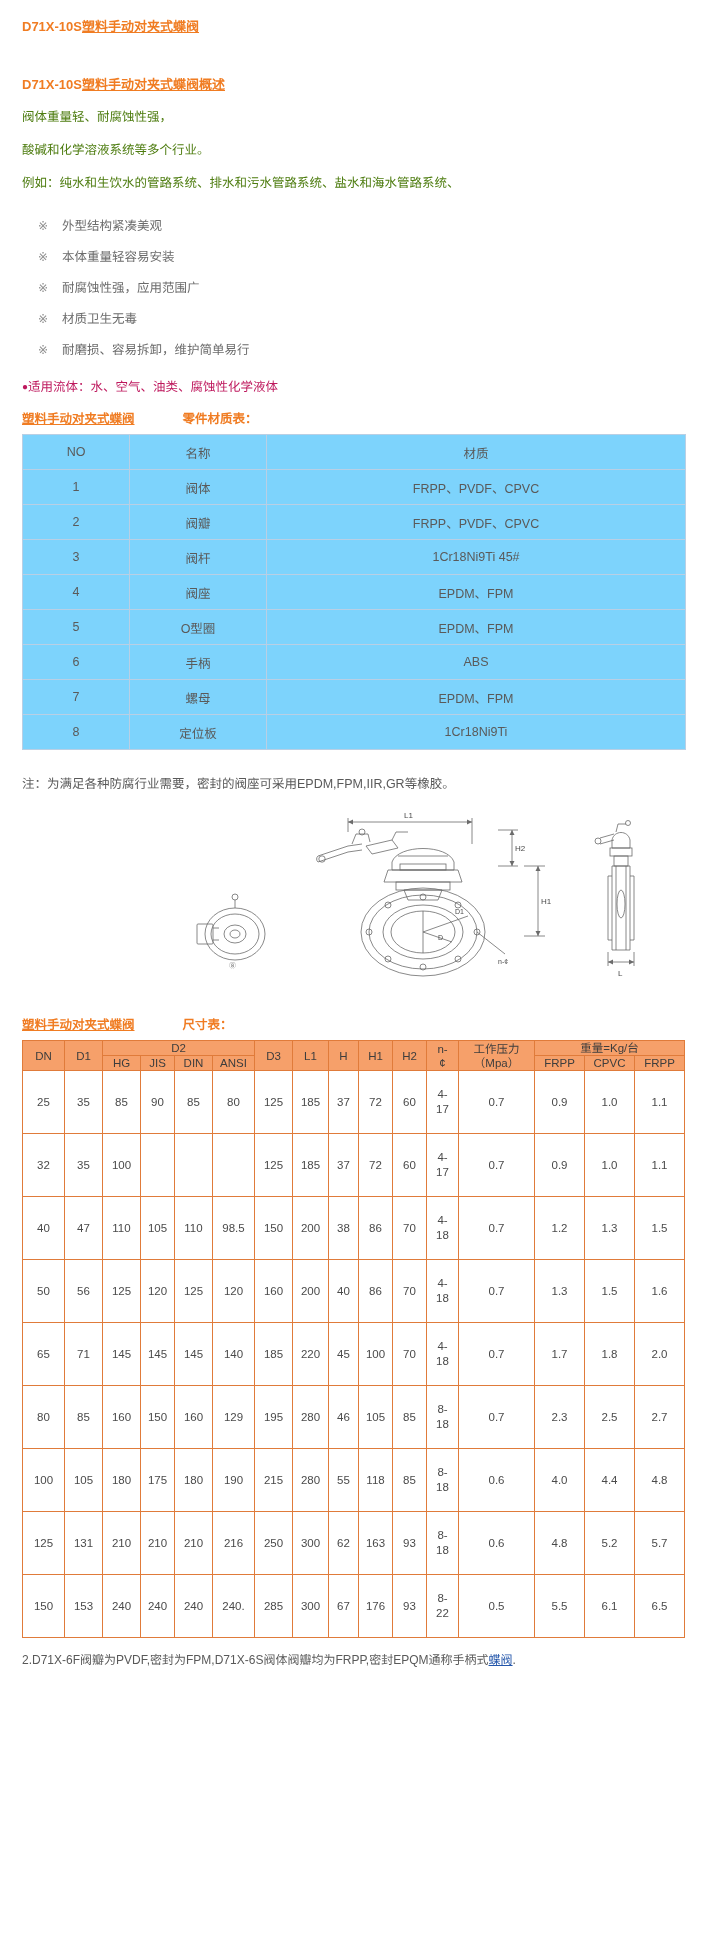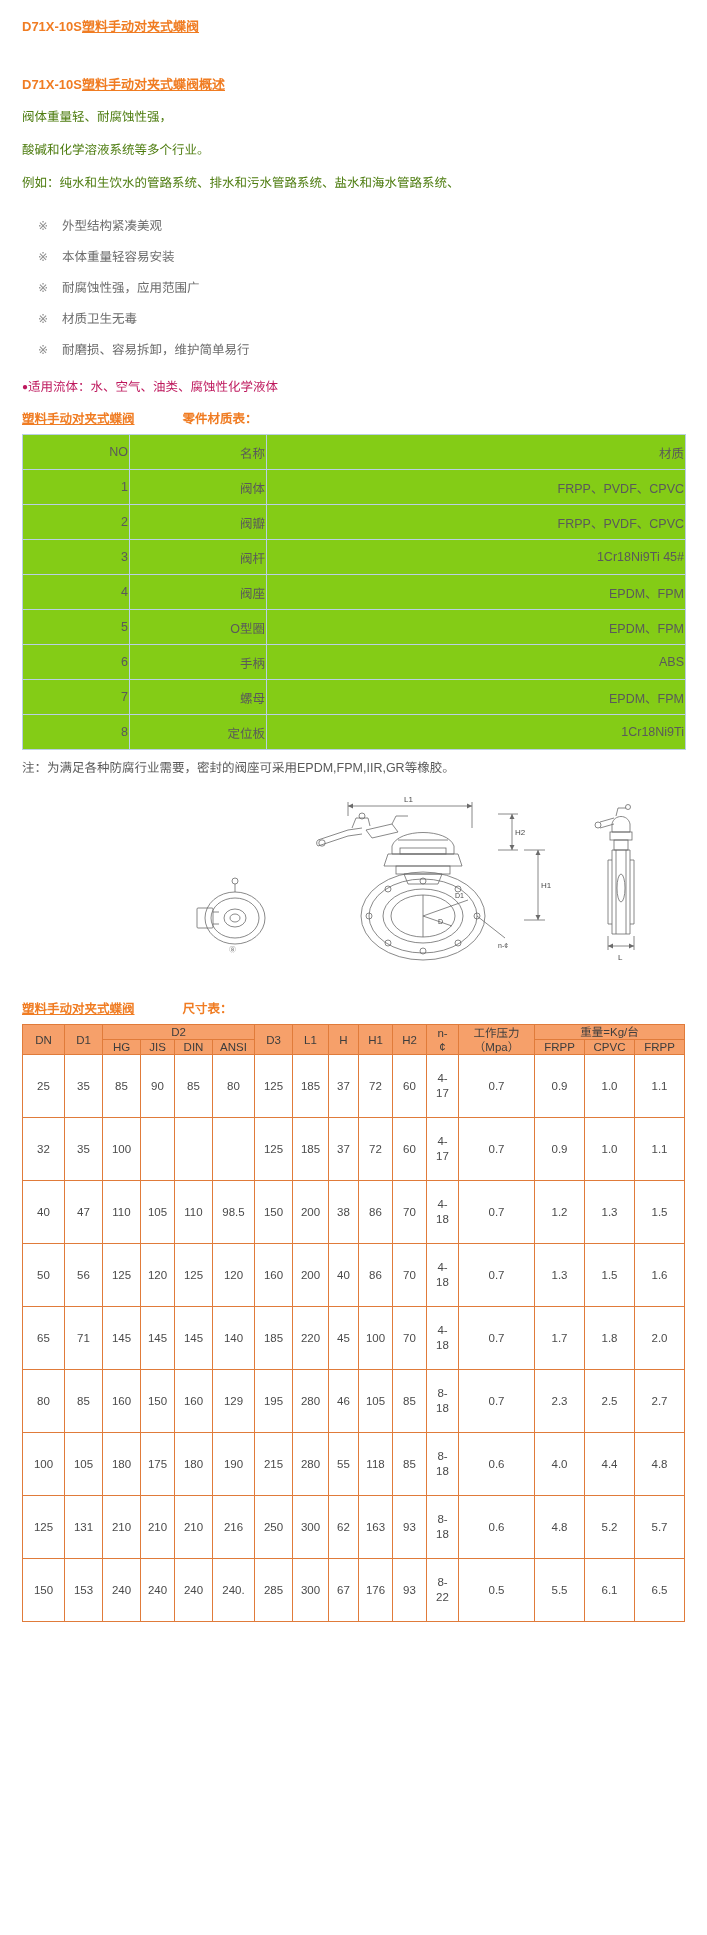--- a/index.html
+++ b/index.html
@@ -86,33 +86,33 @@
   
   table{border-collapse:collapse;}
   .mat-table{
     margin:0 0 0 22px;
     width:663px;
     table-layout:fixed;
   }
   .mat-table th,.mat-table td{
     border:1px solid #b9cfe4;
     height:32px;
-    text-align:right;
+    text-align:center;
     vertical-align:middle;
     font-size:12.5px;
     font-weight:normal;
     color:#5a5a5a;
-    background:#84cc16;
+    background:#7dd3fc;
   }
   .mat-table col.c1{width:107px;}
   .mat-table col.c2{width:137px;}
   .mat-table col.c3{width:419px;}
 
   .note{
-    margin:8px 0 0 22px;
+    margin:24px 0 0 22px;
     font-size:12.5px;
     color:#595959;
     line-height:20px;
   }
 
   
   .drawing{
     margin:10px 0 0 0;
     width:707px;
     height:180px;
@@ -571,15 +571,16 @@
 22</td>
             <td>0.5</td>
             <td>5.5</td>
             <td>6.1</td>
             <td>6.5</td>
           </tr>
         </tbody>
     </table>
   </div>
 
+  <div class="bot-note"><span>2.D71X-6F阀瓣为PVDF,密封为FPM,D71X-6S阀体阀瓣均为FRPP,密封EPQM通称手柄式</span><span class="lnk">蝶阀</span><span>.</span></div>
 
   <div class="spacer-bottom"></div>
 </div>
 
 </body></html>

